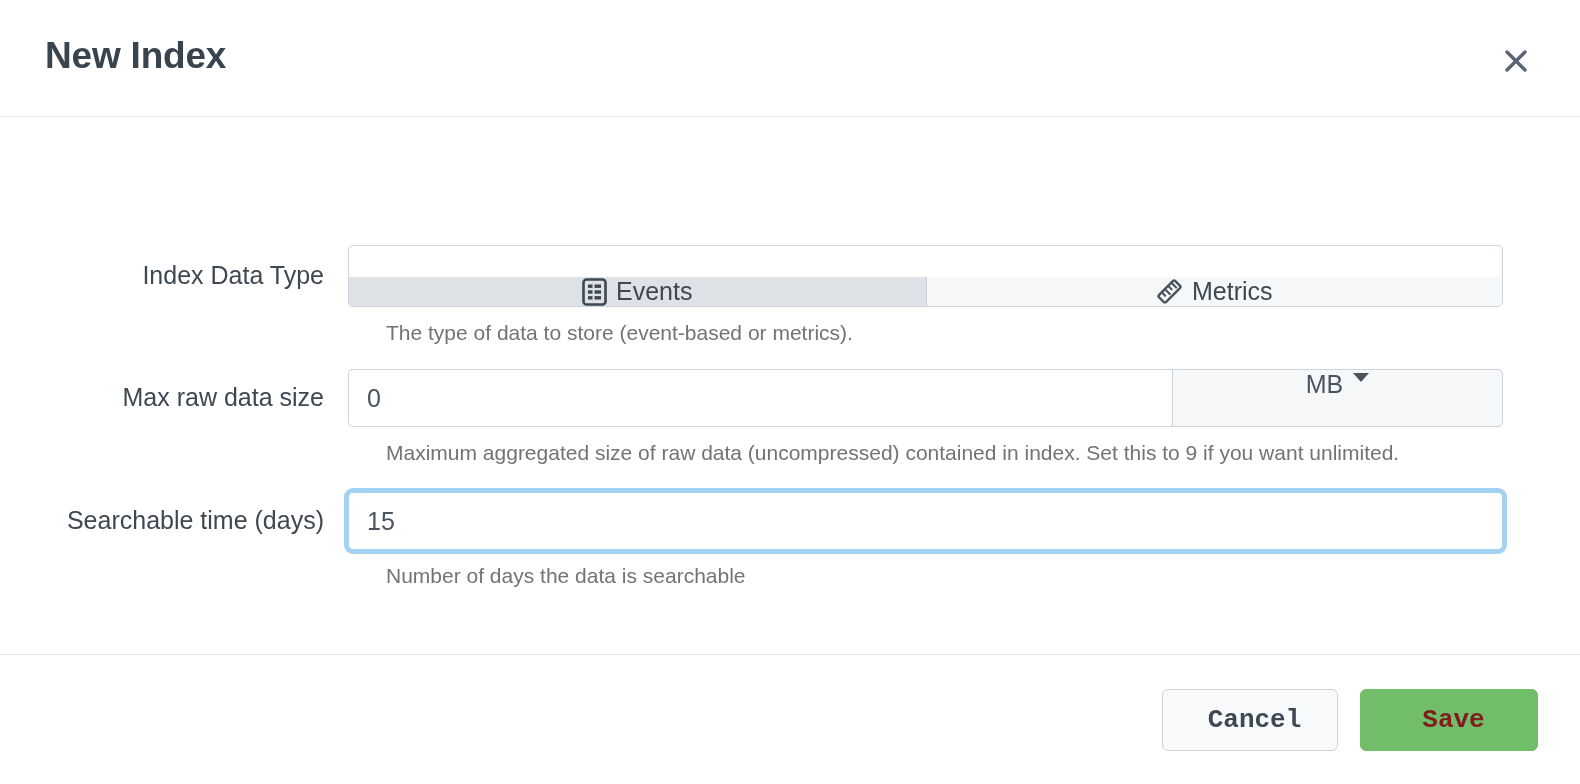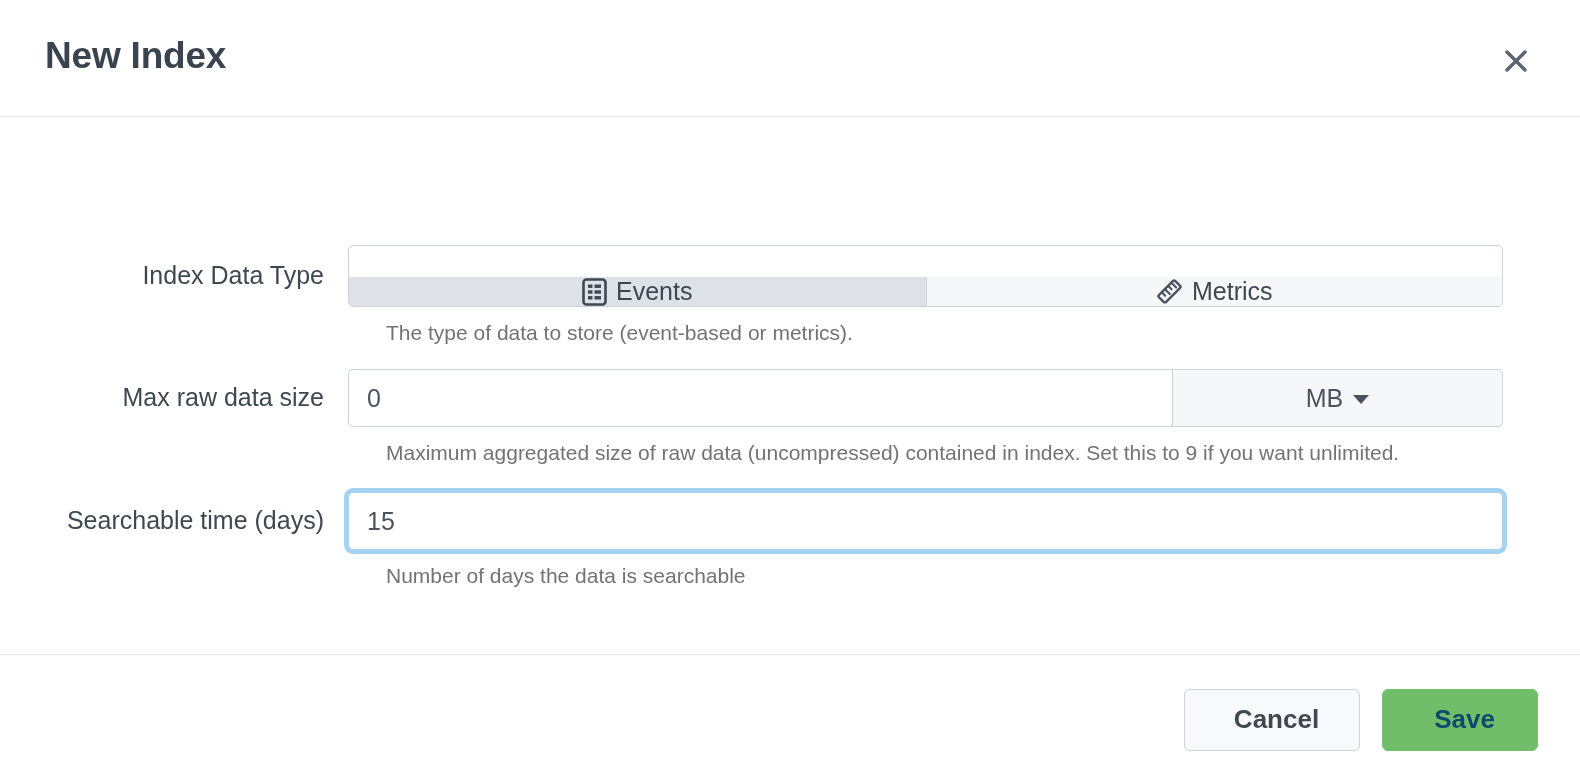--- a/index.html
+++ b/index.html
@@ -159,21 +159,21 @@
   }
   .unit-select {
     flex: 0 0 331px;
     box-sizing: border-box;
     height: 58px;
     background: #f5f7f9;
     border: 1px solid #ccd3d9;
     border-top-right-radius: 5px;
     border-bottom-right-radius: 5px;
     display: flex;
-    align-items: center;
+    align-items: flex-start;
     justify-content: center;
     gap: 10px;
     font-size: 25px;
     color: #4a545e;
     cursor: pointer;
     user-select: none;
   }
   .caret {
     width: 0; height: 0;
     border-left: 8px solid transparent;
@@ -188,44 +188,44 @@
     height: 130px;
     border-top: 1px solid #e3e7ea;
     display: flex;
     align-items: center;
     justify-content: flex-end;
     padding-right: 42px;
     gap: 22px;
     box-sizing: border-box;
   }
   .btn {
-    font-family: Liberation Sans, sans-serif;
+    font-family: Liberation Mono, monospace;
     font-size: 26px;
     font-weight: bold;
     border-radius: 6px;
     cursor: pointer;
     box-sizing: border-box;
     display: flex;
     align-items: center;
     justify-content: center;
     padding-left: 15px;
   }
   .btn-cancel {
     width: 176px;
     height: 62px;
     background: #f7f9fa;
     border: 1px solid #ccd3d9;
     color: #3e4852;
   }
   .btn-save {
-    width: 156px;
+    width: 178px;
     height: 62px;
     background: #72bd6a;
     border: 1px solid #72bd6a;
-    color: #0c4a6e;
+    color: #7f1d1d;
   }
 </style>
 </head>
 <body>
 
 <div class="modal">
 
   <div class="modal-header">
     <div class="modal-title">New Index</div>
     <div class="close-btn">

